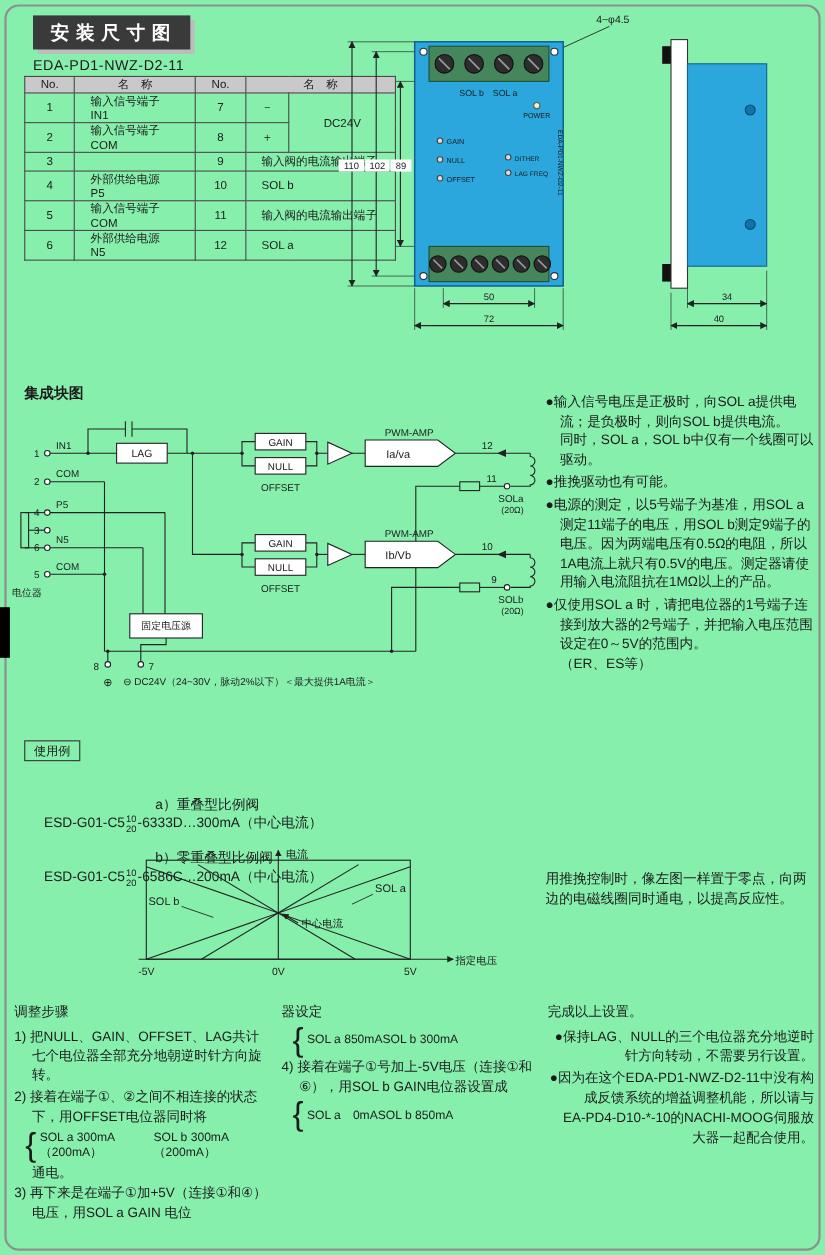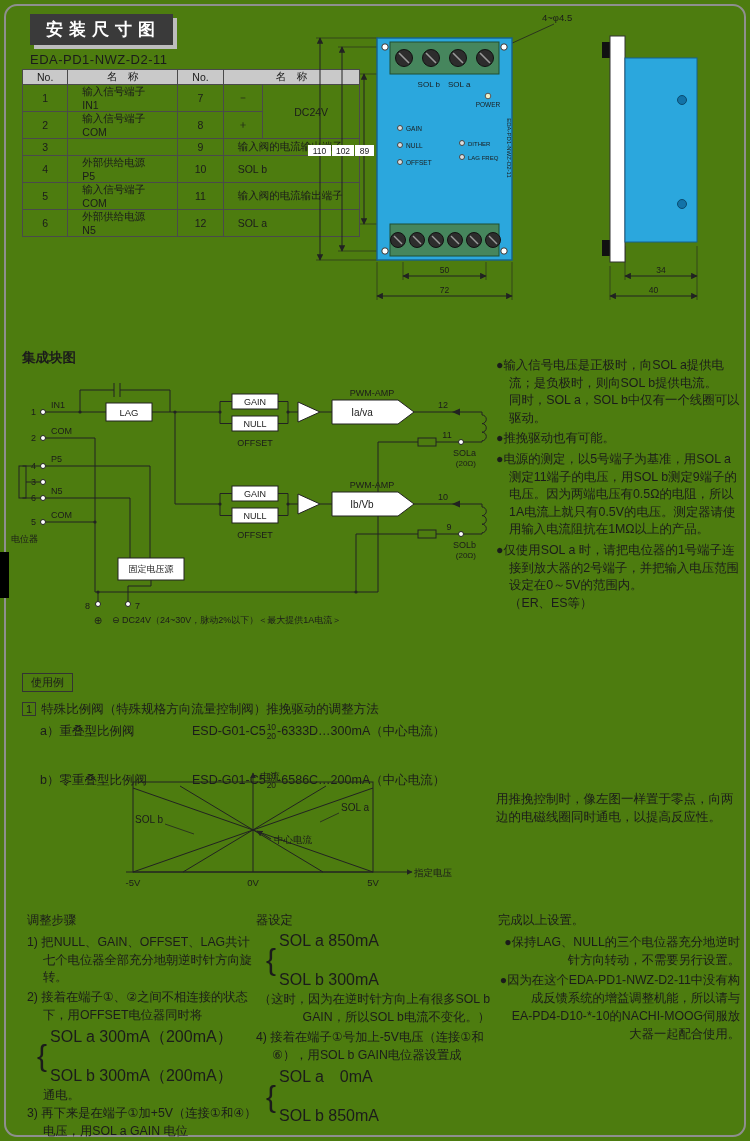--- a/index.html
+++ b/index.html
@@ -1,46 +1,46 @@
 <!DOCTYPE html>
 <html><head>
 <meta charset="utf-8">
 <style>
   * { margin:0; padding:0; box-sizing:border-box; }
   html,body { background:#fff; }
   body { font-family:"Liberation Sans","DejaVu Sans",sans-serif; color:#1b1b1b; }
-  .page { position:relative; width:750px; height:1141px; background:#4d7c0f; overflow:hidden; }
+  .page { position:relative; width:750px; height:1141px; background:#86efac; overflow:hidden; }
   .abs { position:absolute; }
   .frame { position:absolute; inset:4px; border:2px solid #8f8f8f; border-radius:13px; pointer-events:none; }
   .edge-tab { position:absolute; left:0; top:552px; width:9px; height:46px; background:#000; }
   .title-box { position:absolute; left:30px; top:14px; background:#3a3a3a; color:#fff;
                font-size:17px; font-weight:bold; letter-spacing:6px; padding:4px 12px 4px 16px;
                box-shadow:4px 4px 0 0 #bdbdbd; }
   .model { position:absolute; left:30px; top:52px; font-size:13px; letter-spacing:.5px; }
   table.tbl { position:absolute; left:22px; top:69px; border-collapse:collapse; font-size:10.5px; }
   .tbl th, .tbl td { border:1px solid #4a4a4a; padding:0 14px; height:17px; font-weight:normal; vertical-align:middle; }
   .tbl th { background:#c9c9c9; text-align:center; height:15px; }
   .tbl td.c { text-align:center; }
   .sec-head { position:absolute; left:22px; top:349px; font-size:13.5px; font-weight:bold; }
   .notes { position:absolute; left:496px; top:357px; width:247px; }
   .note { font-size:12.4px; line-height:1.42; white-space:pre-line; padding-left:13px; text-indent:-13px; margin-bottom:3px; }
   .usage-box { position:absolute; left:22px; top:673px; border:1px solid #333; padding:1px 8px; font-size:11px; }
   .usage-item { position:absolute; left:22px; top:701px; font-size:12.5px; }
   .numbox { display:inline-block; border:1px solid #333; padding:0 3px; font-size:11px; margin-right:5px; }
-  .usage-line { position:absolute; left:40px; font-size:12.5px; display:flex; align-items:center; }
+  .usage-line { position:absolute; left:40px; font-size:12.5px; display:flex; align-items:flex-end;flex-direction:column; }
   .u-label { display:inline-block; width:152px; }
   .frac { display:inline-flex; flex-direction:column; font-size:8.5px; line-height:1.05; text-align:center; vertical-align:middle; margin:0 1px; }
   .graph-note { position:absolute; left:496px; top:790px; width:242px; font-size:12.5px; line-height:1.45; }
   .bcol { position:absolute; top:912px; font-size:12.3px; line-height:1.45; }
   .bcol .h { margin-bottom:4px; }
   .bcol .p { padding-left:16px; text-indent:-16px; margin-bottom:2px; }
   .bcol .n { padding-left:13px; text-indent:-13px; margin-bottom:3px;text-align:right; }
   .brace-row { display:flex; align-items:center; margin:1px 0 1px 10px; }
   .brace { font-size:30px; font-weight:300; line-height:1; margin-right:3px; }
-  .brace-lines { display:flex; flex-direction:column; font-size:16px; line-height:1.25;gap:19px; }
+  .brace-lines { display:flex; flex-direction:row; font-size:11px; line-height:1.25; }
   .indent1 { padding-left:16px; }
   svg text { fill:#1b1b1b; }
 </style>
 </head>
 <body>
 
 <div class="page">
   <div class="frame"></div>
   <div class="edge-tab"></div>
 
@@ -343,23 +343,20 @@
   <div class="notes">
     <div class="note">●输入信号电压是正极时，向SOL a提供电流；是负极时，则向SOL b提供电流。
 同时，SOL a，SOL b中仅有一个线圈可以驱动。</div>
     <div class="note">●推挽驱动也有可能。</div>
     <div class="note">●电源的测定，以5号端子为基准，用SOL a测定11端子的电压，用SOL b测定9端子的电压。因为两端电压有0.5Ω的电阻，所以1A电流上就只有0.5V的电压。测定器请使用输入电流阻抗在1MΩ以上的产品。</div>
     <div class="note">●仅使用SOL a 时，请把电位器的1号端子连接到放大器的2号端子，并把输入电压范围设定在0～5V的范围内。
 （ER、ES等）</div>
   </div>
 
   <span class="usage-box">使用例</span>
-  <div class="usage-item">
-    <span class="numbox">1</span><span>特殊比例阀（特殊规格方向流量控制阀）推挽驱动的调整方法</span>
-  </div>
   <div class="usage-line" style="top:723px;">
     <span class="u-label">a）重叠型比例阀</span>
     <span><span>ESD-G01-C5</span><span class="frac">
           <span>10</span>
           <span>20</span>
         </span><span>-6333D…300mA（中心电流）</span></span>
   </div>
   <div class="usage-line" style="top:772px;">
     <span class="u-label">b）零重叠型比例阀</span>
     <span><span>ESD-G01-C5</span><span class="frac">
@@ -390,21 +387,21 @@
     <text x="326" y="110" font-size="9.5">指定电压</text>
     <text x="45" y="120" font-size="9.5" text-anchor="middle">-5V</text>
     <text x="165" y="120" font-size="9.5" text-anchor="middle">0V</text>
     <text x="285" y="120" font-size="9.5" text-anchor="middle">5V</text>
     <text x="75" y="57" font-size="10" text-anchor="end">SOL b</text>
     <text x="253" y="45" font-size="10">SOL a</text>
     <text x="186" y="77" font-size="9.5">中心电流</text>
   </svg>
   <div class="graph-note">用推挽控制时，像左图一样置于零点，向两边的电磁线圈同时通电，以提高反应性。</div>
 
-  <div class="bcol" style="left:27px;width:230px;">
+  <div class="bcol" style="left:13px;width:230px;">
     <div class="h">调整步骤</div>
     <div class="p">1) 把NULL、GAIN、OFFSET、LAG共计七个电位器全部充分地朝逆时针方向旋转。</div>
     <div class="p">2) 接着在端子①、②之间不相连接的状态下，用OFFSET电位器同时将</div>
     <div class="brace-row">
       <span class="brace">{</span>
       <span class="brace-lines">
         <span>SOL a 300mA（200mA）</span>
         <span>SOL b 300mA（200mA）</span>
       </span>
     </div>
@@ -414,21 +411,20 @@
 
   <div class="bcol" style="left:256px;width:234px;">
     <div>器设定</div>
     <div class="brace-row">
       <span class="brace">{</span>
       <span class="brace-lines">
         <span>SOL a 850mA</span>
         <span>SOL b 300mA</span>
       </span>
     </div>
-    <div class="n">（这时，因为在逆时针方向上有很多SOL b GAIN，所以SOL b电流不变化。）</div>
     <div class="p">4) 接着在端子①号加上-5V电压（连接①和⑥），用SOL b GAIN电位器设置成</div>
     <div class="brace-row">
       <span class="brace">{</span>
       <span class="brace-lines">
         <span>SOL a　0mA</span>
         <span>SOL b 850mA</span>
       </span>
     </div>
   </div>
 

